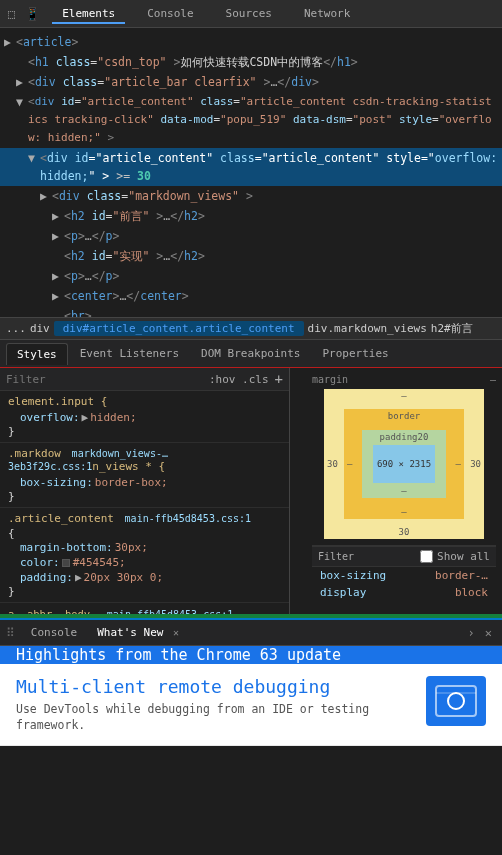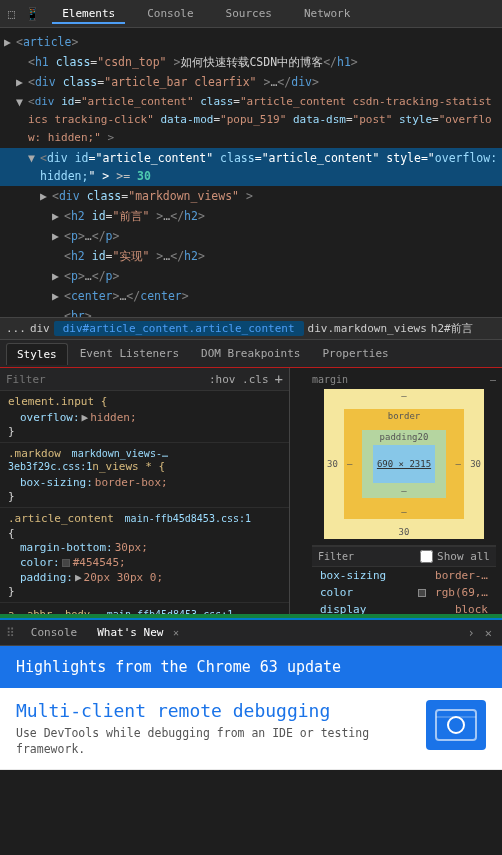--- a/index.html
+++ b/index.html
@@ -196,21 +196,21 @@
     
     .whatsnew-panel {
       background: #fff;
       color: #333;
       flex: 1;
       overflow-y: auto;
     }
     .whatsnew-header {
       background: #1a73e8;
       color: #fff;
-      padding: 12px 16px;
+      padding: 0 16px;
       font-size: 15px;
       font-weight: 500;
     }
     .whatsnew-item {
       padding: 12px 16px;
       border-bottom: 1px solid #e8e8e8;
       display: flex;
       gap: 12px;
       align-items: flex-start;
     }
@@ -467,47 +467,40 @@
           <div style="position:relative; width:120px; height:110px; background:#f0c040; display:flex; align-items:center; justify-content:center;">
             <span style="position:absolute; top:2px; left:50%; transform:translateX(-50%); font-size:9px; color:#555;">border</span>
             <span style="position:absolute; bottom:2px; left:50%; transform:translateX(-50%); font-size:9px; color:#555;">–</span>
             <span style="position:absolute; left:3px; top:50%; transform:translateY(-50%); font-size:9px; color:#555;">–</span>
             <span style="position:absolute; right:3px; top:50%; transform:translateY(-50%); font-size:9px; color:#555;">–</span>
 
             <div style="position:relative; width:84px; height:68px; background:#b5d5a0; display:flex; align-items:center; justify-content:center;">
               <span style="position:absolute; top:2px; left:50%; transform:translateX(-50%); font-size:9px; color:#555; white-space:nowrap;">padding20</span>
               <span style="position:absolute; bottom:2px; left:50%; transform:translateX(-50%); font-size:9px; color:#555;">–</span>
 
-              <div style="background:#87c7e8; padding:14px 4px; font-size:9px; color:#333; text-align:right; white-space:nowrap;text-decoration:underline;">
+              <div style="background:#87c7e8; padding:14px 4px; font-size:9px; color:#333; text-align:right; white-space:nowrap;">
                 <span>690 × 2315</span>
               </div>
             </div>
           </div>
         </div>
       </div>
 
       <div style="width:100%; margin-top:6px; border-top:1px solid #333;">
         <div class="computed-filter-bar">
           <span style="font-size:10px; color:#aaa; flex:1;">Filter</span>
           <input type="checkbox" class="show-all-checkbox" style="">
           <span class="computed-label">Show all</span>
         </div>
         <div>
           <div class="computed-item">
             <span class="computed-prop">box-sizing</span>
             <span class="computed-val">border-…</span>
           </div>
           <div class="computed-item">
-            <span class="computed-prop">color</span>
-            <span class="computed-val">
-              <span style="display:inline-block; width:8px; height:8px; background:#454545; border:1px solid #888; vertical-align:middle; margin-right:2px;"></span>
-              rgb(69,…
-            </span>
-          </div>
-          <div class="computed-item">
             <span class="computed-prop">display</span>
             <span class="computed-val">block</span>
           </div>
 
         </div>
       </div>
     </div>
   </div>
 </div>
 

